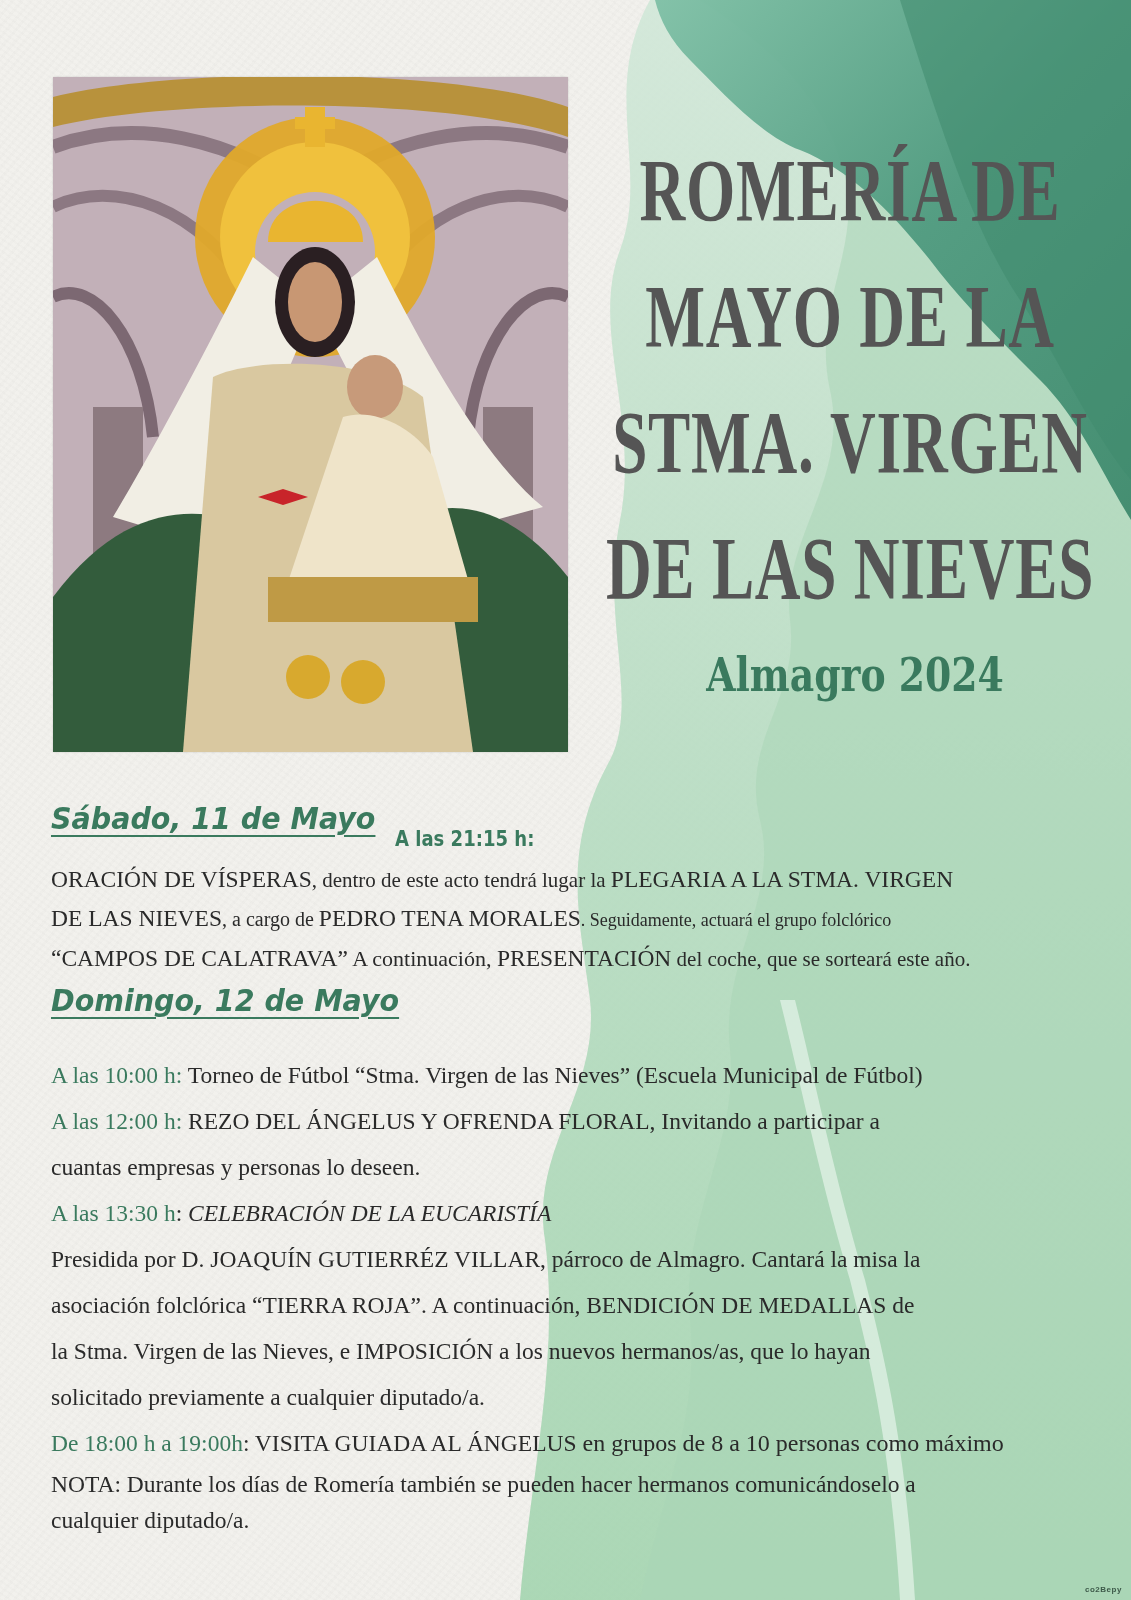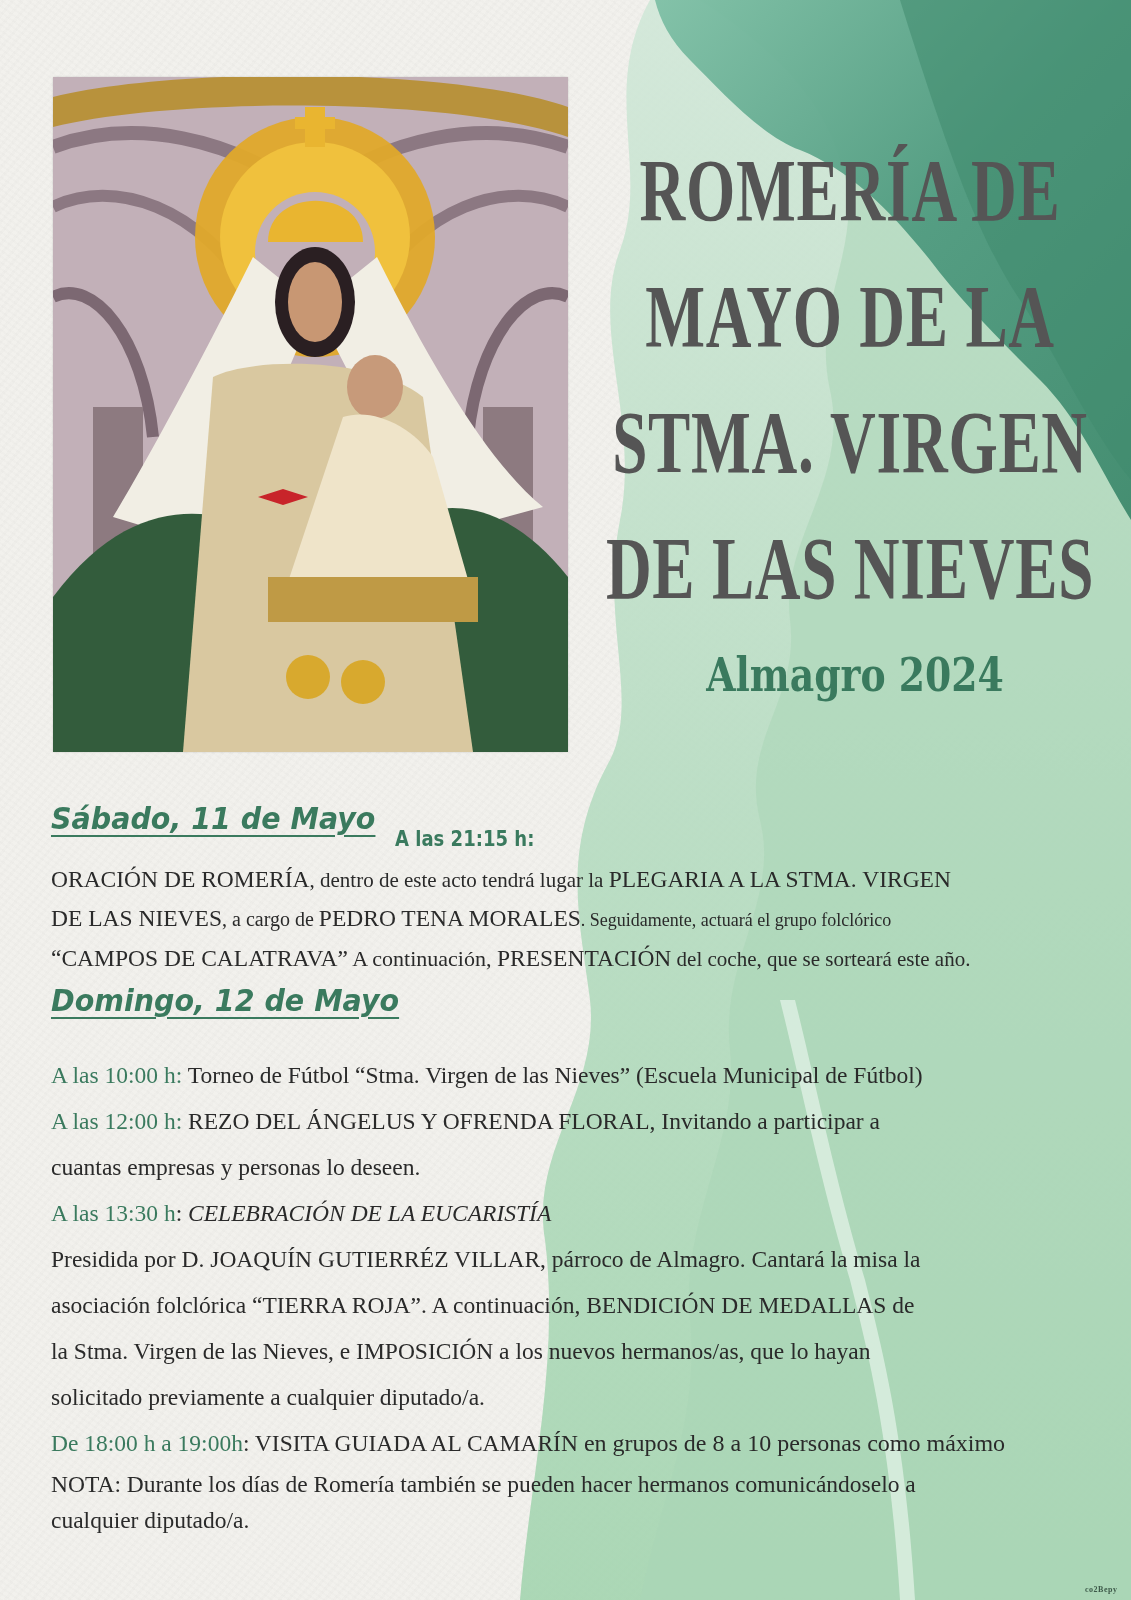--- a/index.html
+++ b/index.html
@@ -73,21 +73,21 @@
     color:#2a2a2a; font-size:23.5px;
     white-space:nowrap;
   }
   .line { display:block; white-space:nowrap; }
   .gt { color:#3a7a5e;margin-top:48px; }
   .it { font-style:italic;text-align:right; }
   .sm { font-size:24px;text-align:right; }
 
   .watermark {
     position:absolute; left:1085px; top:1585px;
-    font-family:Liberation Serif, serif; font-weight:bold;
+    font-family:Liberation Sans, sans-serif; font-weight:bold;
     font-size:8px; color:#3e5a4a; letter-spacing:0.5px;
   }
 </style>
 </head>
 <body>
 
 <div class="bg-paper"></div>
 
 <div class="wash">
   <svg viewBox="0 0 1131 1600" preserveAspectRatio="none">
@@ -163,37 +163,37 @@
   <span class="title-line">STMA. VIRGEN</span>
   <span class="title-line">DE LAS NIEVES</span>
 </div>
 
 <div class="subtitle">Almagro 2024</div>
 
 <div class="day-head" style="top:800px;">Sábado, 11 de Mayo</div>
 <div class="day-time">A las 21:15 h:</div>
 
 <div class="para" style="top:860px; line-height:38px;">
-  <span class="line"><span>ORACIÓN DE ROMERÍA</span><span style="font-size:21px">, dentro de este acto tendrá lugar la </span><span>PLEGARIA A LA STMA. VIRGEN</span></span>
+  <span class="line"><span>ORACIÓN DE VÍSPERAS</span><span style="font-size:21px">, dentro de este acto tendrá lugar la </span><span>PLEGARIA A LA STMA. VIRGEN</span></span>
   <span class="line"><span>DE LAS NIEVES</span><span style="font-size:20px">, a cargo de </span><span>PEDRO TENA MORALES</span><span style="font-size:18px">. Seguidamente, actuará el grupo folclórico</span></span>
   <span class="line"><span>“CAMPOS DE CALATRAVA”</span><span style="font-size:22px"> A continuación, </span><span>PRESENTACIÓN</span><span style="font-size:21px"> del coche, que se sorteará este año.</span></span>
 </div>
 
 <div class="day-head" style="top:982px;">Domingo, 12 de Mayo</div>
 
 <div class="para" style="top:1052px; line-height:46px;">
   <span class="line"><span class="gt">A las 10:00 h:</span><span> Torneo de Fútbol “Stma. Virgen de las Nieves” (Escuela Municipal de Fútbol)</span></span>
   <span class="line"><span class="gt">A las 12:00 h:</span><span> REZO DEL ÁNGELUS Y OFRENDA FLORAL</span><span>, Invitando a participar a</span></span>
   <span class="line">cuantas empresas y personas lo deseen.</span>
   <span class="line"><span class="gt">A las 13:30 h</span><span>:</span><span class="it"> CELEBRACIÓN DE LA EUCARISTÍA</span></span>
   <span class="line">Presidida por D. JOAQUÍN GUTIERRÉZ VILLAR, párroco de Almagro. Cantará la misa la</span>
   <span class="line">asociación folclórica “TIERRA ROJA”. A continuación, BENDICIÓN DE MEDALLAS de</span>
   <span class="line">la Stma. Virgen de las Nieves, e IMPOSICIÓN a los nuevos hermanos/as, que lo hayan</span>
   <span class="line">solicitado previamente a cualquier diputado/a.</span>
-  <span class="line"><span class="gt">De 18:00 h a 19:00h</span><span>:</span><span> VISITA GUIADA AL CAMARÍN</span><span class="sm"> en grupos de 8 a 10 personas como máximo</span></span>
+  <span class="line"><span class="gt">De 18:00 h a 19:00h</span><span>:</span><span> VISITA GUIADA AL ÁNGELUS</span><span class="sm"> en grupos de 8 a 10 personas como máximo</span></span>
 </div>
 
 <div class="para" style="top:1466px; line-height:36px;">
   <span class="line">NOTA: Durante los días de Romería también se pueden hacer hermanos comunicándoselo a</span>
   <span class="line">cualquier diputado/a.</span>
 </div>
 
 <div class="watermark">co2Bepy</div>
 
 </body></html>

